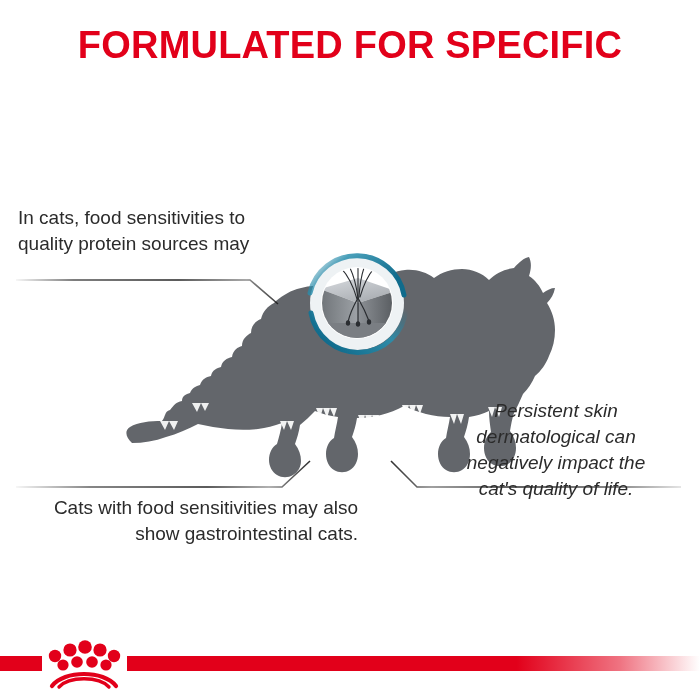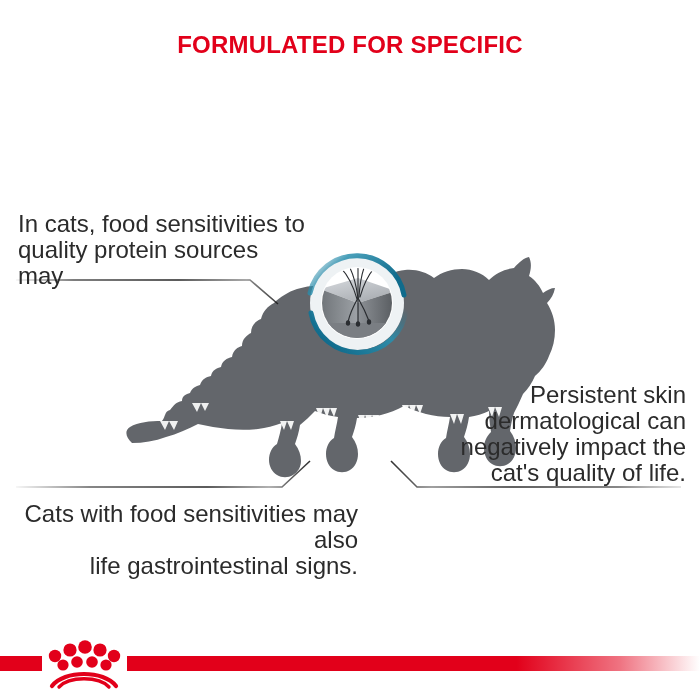--- a/index.html
+++ b/index.html
@@ -20,56 +20,56 @@
   }
 
   
   #title {
     position: absolute;
     top: 22px;
     left: 0;
     width: 700px;
     text-align: center;
     color: #e2001a;
-    font-size: 24px;
+    font-size: 38px;
     line-height: 46px;
     font-weight: bold;
     letter-spacing: 0.2px;
   }
   #title .line { display: block; white-space: nowrap; }
 
   
   .callout {
     position: absolute;
     color: #2b2b2b;
-    font-size: 24px;
+    font-size: 19px;
     line-height: 26px;
     font-weight: normal;
-    margin-top: 6px;
   }
 
   #callout-top-left {
     left: 18px;
     top: 205px;
     width: 290px;
     text-align: left;
   }
 
   #callout-bottom-left {
     left: 18px;
     top: 495px;
     width: 340px;
     text-align: right;
   }
 
   #callout-right {
     right: 14px;
-    top: 376px;
+    top: 398px;
     width: 260px;
-    text-align: right;
+    text-align: center;
+    font-style: italic;
   }
 
   
   .leader { position: absolute; }
 
   #leader-top-left   { left: 10px;  top: 272px; }
   #leader-bottom-left{ left: 10px;  top: 455px; }
   #leader-right      { left: 385px; top: 455px; }
 
   
@@ -347,21 +347,21 @@
     </svg>
   </div>
 
   <div class="callout" id="callout-top-left">
     <div>In cats, food sensitivities to</div>
     <div>quality protein sources may</div>
   </div>
 
   <div class="callout" id="callout-bottom-left">
     <div>Cats with food sensitivities may also</div>
-    <div>life gastrointestinal signs.</div>
+    <div>show gastrointestinal cats.</div>
   </div>
 
   <div class="callout" id="callout-right">
     <div>Persistent skin</div>
     <div>dermatological can</div>
     <div>negatively impact the</div>
     <div>cat's quality of life.</div>
   </div>
 
   <div id="brand-band">

